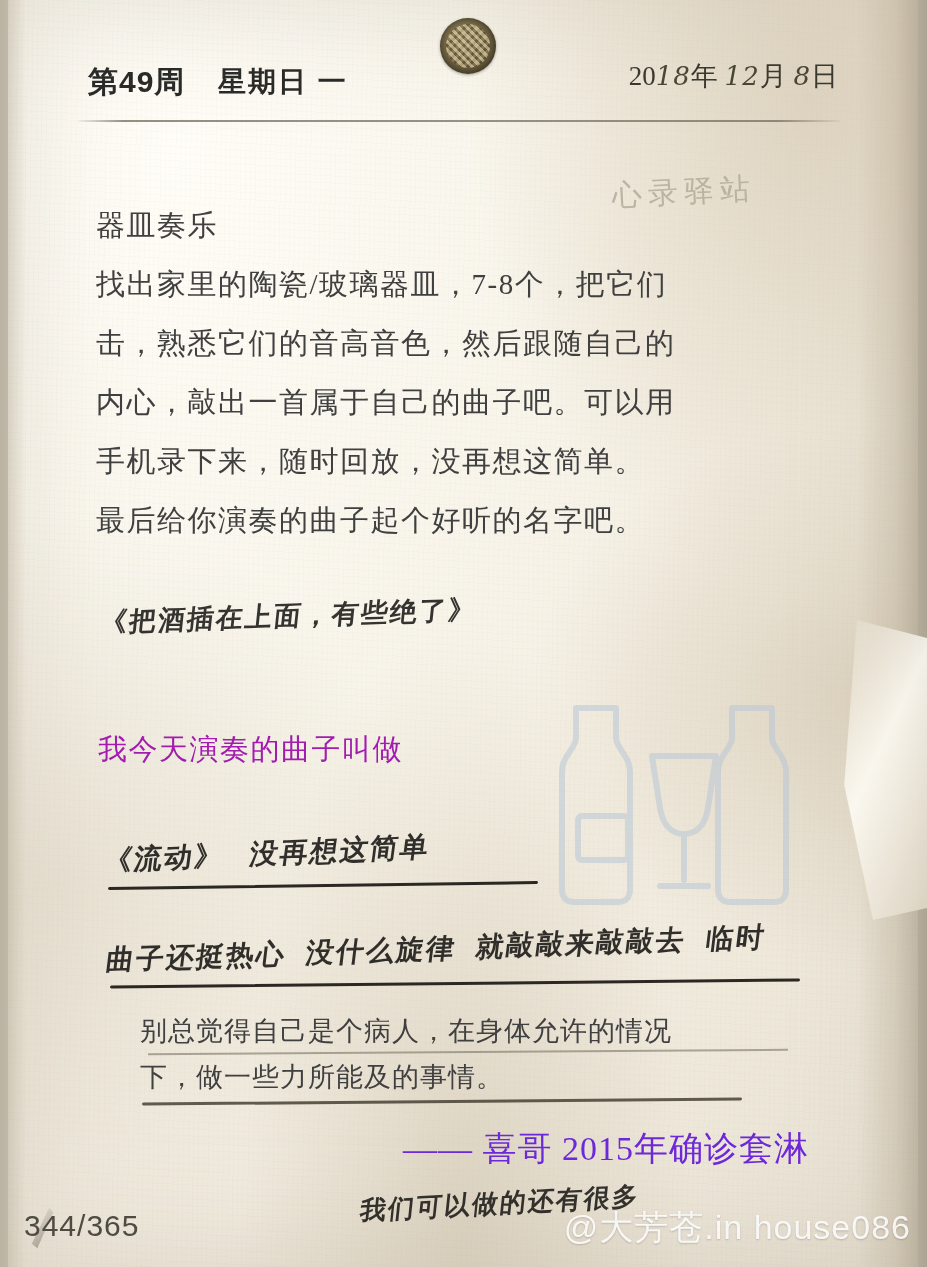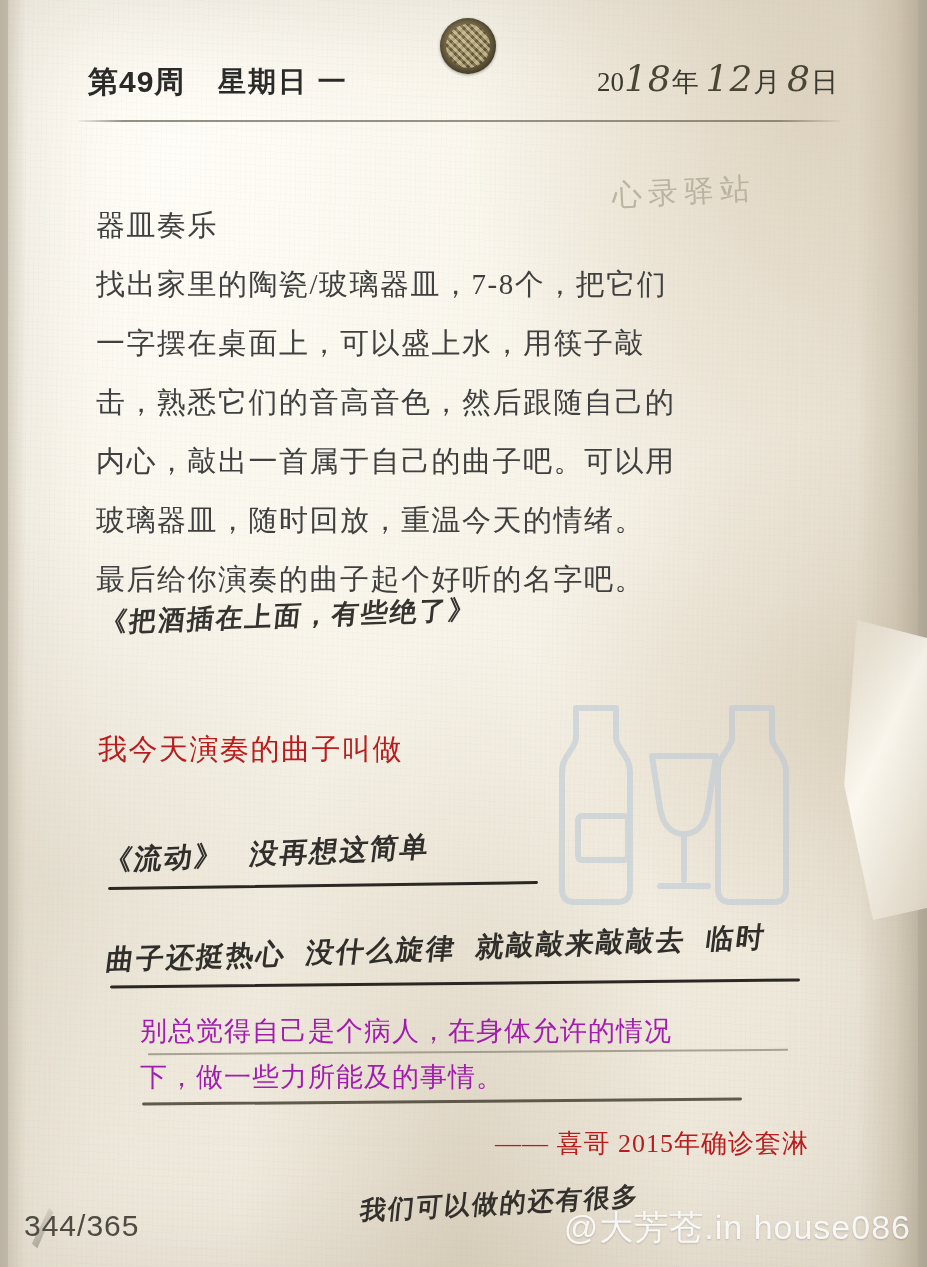--- a/index.html
+++ b/index.html
@@ -121,21 +121,21 @@
     right: 0px;
     top: -4px;
     font-size: 27px;
     color: #3a382f;
     font-family: "Liberation Serif", serif;
   }
   .date-line .hand {
     font-family: "DejaVu Serif", serif;
     font-style: italic;
     color: #4a4636;
-    font-size: 36px;
+    font-size: 26px;
     letter-spacing: 1px;
   }
   .hrule {
     position: absolute;
     left: 78px;
     top: 120px;
     width: 762px;
     height: 2px;
     background: linear-gradient(to right, rgba(90,85,70,0.05), rgba(90,85,70,0.65) 6%, rgba(90,85,70,0.6) 92%, rgba(90,85,70,0.05));
   }
@@ -178,21 +178,21 @@
     transform: rotate(-2deg) skewX(-8deg);
     font-weight: bold;
     opacity: .9;
   }
   .mid-line {
     position: absolute;
     left: 98px;
     top: 730px;
     font-size: 29px;
     letter-spacing: 1.5px;
-    color: #b91c1c;
+    color: #a21caf;
     font-family: Liberation Serif, serif;
   }
   .hw2 {
     left: 104px; top: 835px;
     font-size: 28px;
     letter-spacing: 2px;
     transform: rotate(-2.5deg) skewX(-10deg);
     font-weight: bold;
     opacity: .92;
   }
@@ -241,21 +241,21 @@
     pointer-events: none;
   }
   
   .quote {
     position: absolute;
     left: 140px;
     top: 1008px;
     width: 660px;
     font-size: 27px;
     line-height: 46px;
-    color: #a21caf;
+    color: #404040;
     letter-spacing: 1px;
     font-family: "Liberation Serif", serif;
   }
   .quote .q { display:block; white-space: nowrap; }
   .uline-a {
     position: absolute;
     left: 148px; top: 1051px;
     width: 640px; height: 2px;
     background: rgba(120,116,100,0.6);
     transform: rotate(-0.4deg);
@@ -265,22 +265,22 @@
     left: 142px; top: 1100px;
     width: 600px; height: 3px;
     background: rgba(70,65,52,0.85);
     transform: rotate(-0.5deg);
     border-radius: 2px;
   }
   .attrib {
     position: absolute;
     right: 118px;
     top: 1126px;
-    font-size: 26px;
-    color: #b91c1c;
+    font-size: 34px;
+    color: #6d28d9;
     letter-spacing: 1px;
     font-family: "Liberation Serif", serif;
     white-space: nowrap;
   }
   
   .page-num {
     position: absolute;
     left: 24px;
     bottom: 24px;
     font-size: 30px;
@@ -341,24 +341,23 @@
       <span class="hand">8</span><span>日</span>
     </span>
   </div>
   <div class="hrule"></div>
 
   <div class="stamp">心录驿站</div>
 
   <div class="body">
     <span class="t">器皿奏乐</span>
     <span class="t">找出家里的陶瓷/玻璃器皿，7-8个，把它们</span>
-    <span class="t">一字摆在桌面上，可以盛上水，用筷子敲</span>
     <span class="t">击，熟悉它们的音高音色，然后跟随自己的</span>
     <span class="t">内心，敲出一首属于自己的曲子吧。可以用</span>
-    <span class="t">玻璃器皿，随时回放，重温今天的情绪。</span>
+    <span class="t">手机录下来，随时回放，没再想这简单。</span>
     <span class="t">最后给你演奏的曲子起个好听的名字吧。</span>
   </div>
 
   <div class="hw hw1">《把酒插在上面，有些绝了》</div>
 
   <div class="bottles">
     <svg viewBox="0 0 270 220" width="270" height="220" aria-hidden="true">
       <g fill="none" stroke="#b9c7d6" stroke-width="6" stroke-linecap="round" stroke-linejoin="round">
 
         <path d="M40 18 h20 v30 c0 10 14 18 14 34 v118 c0 8 -5 12 -12 12 h-44 c-7 0 -12 -4 -12 -12 V82 c0 -16 14 -24 14 -34 V18 z"></path>

